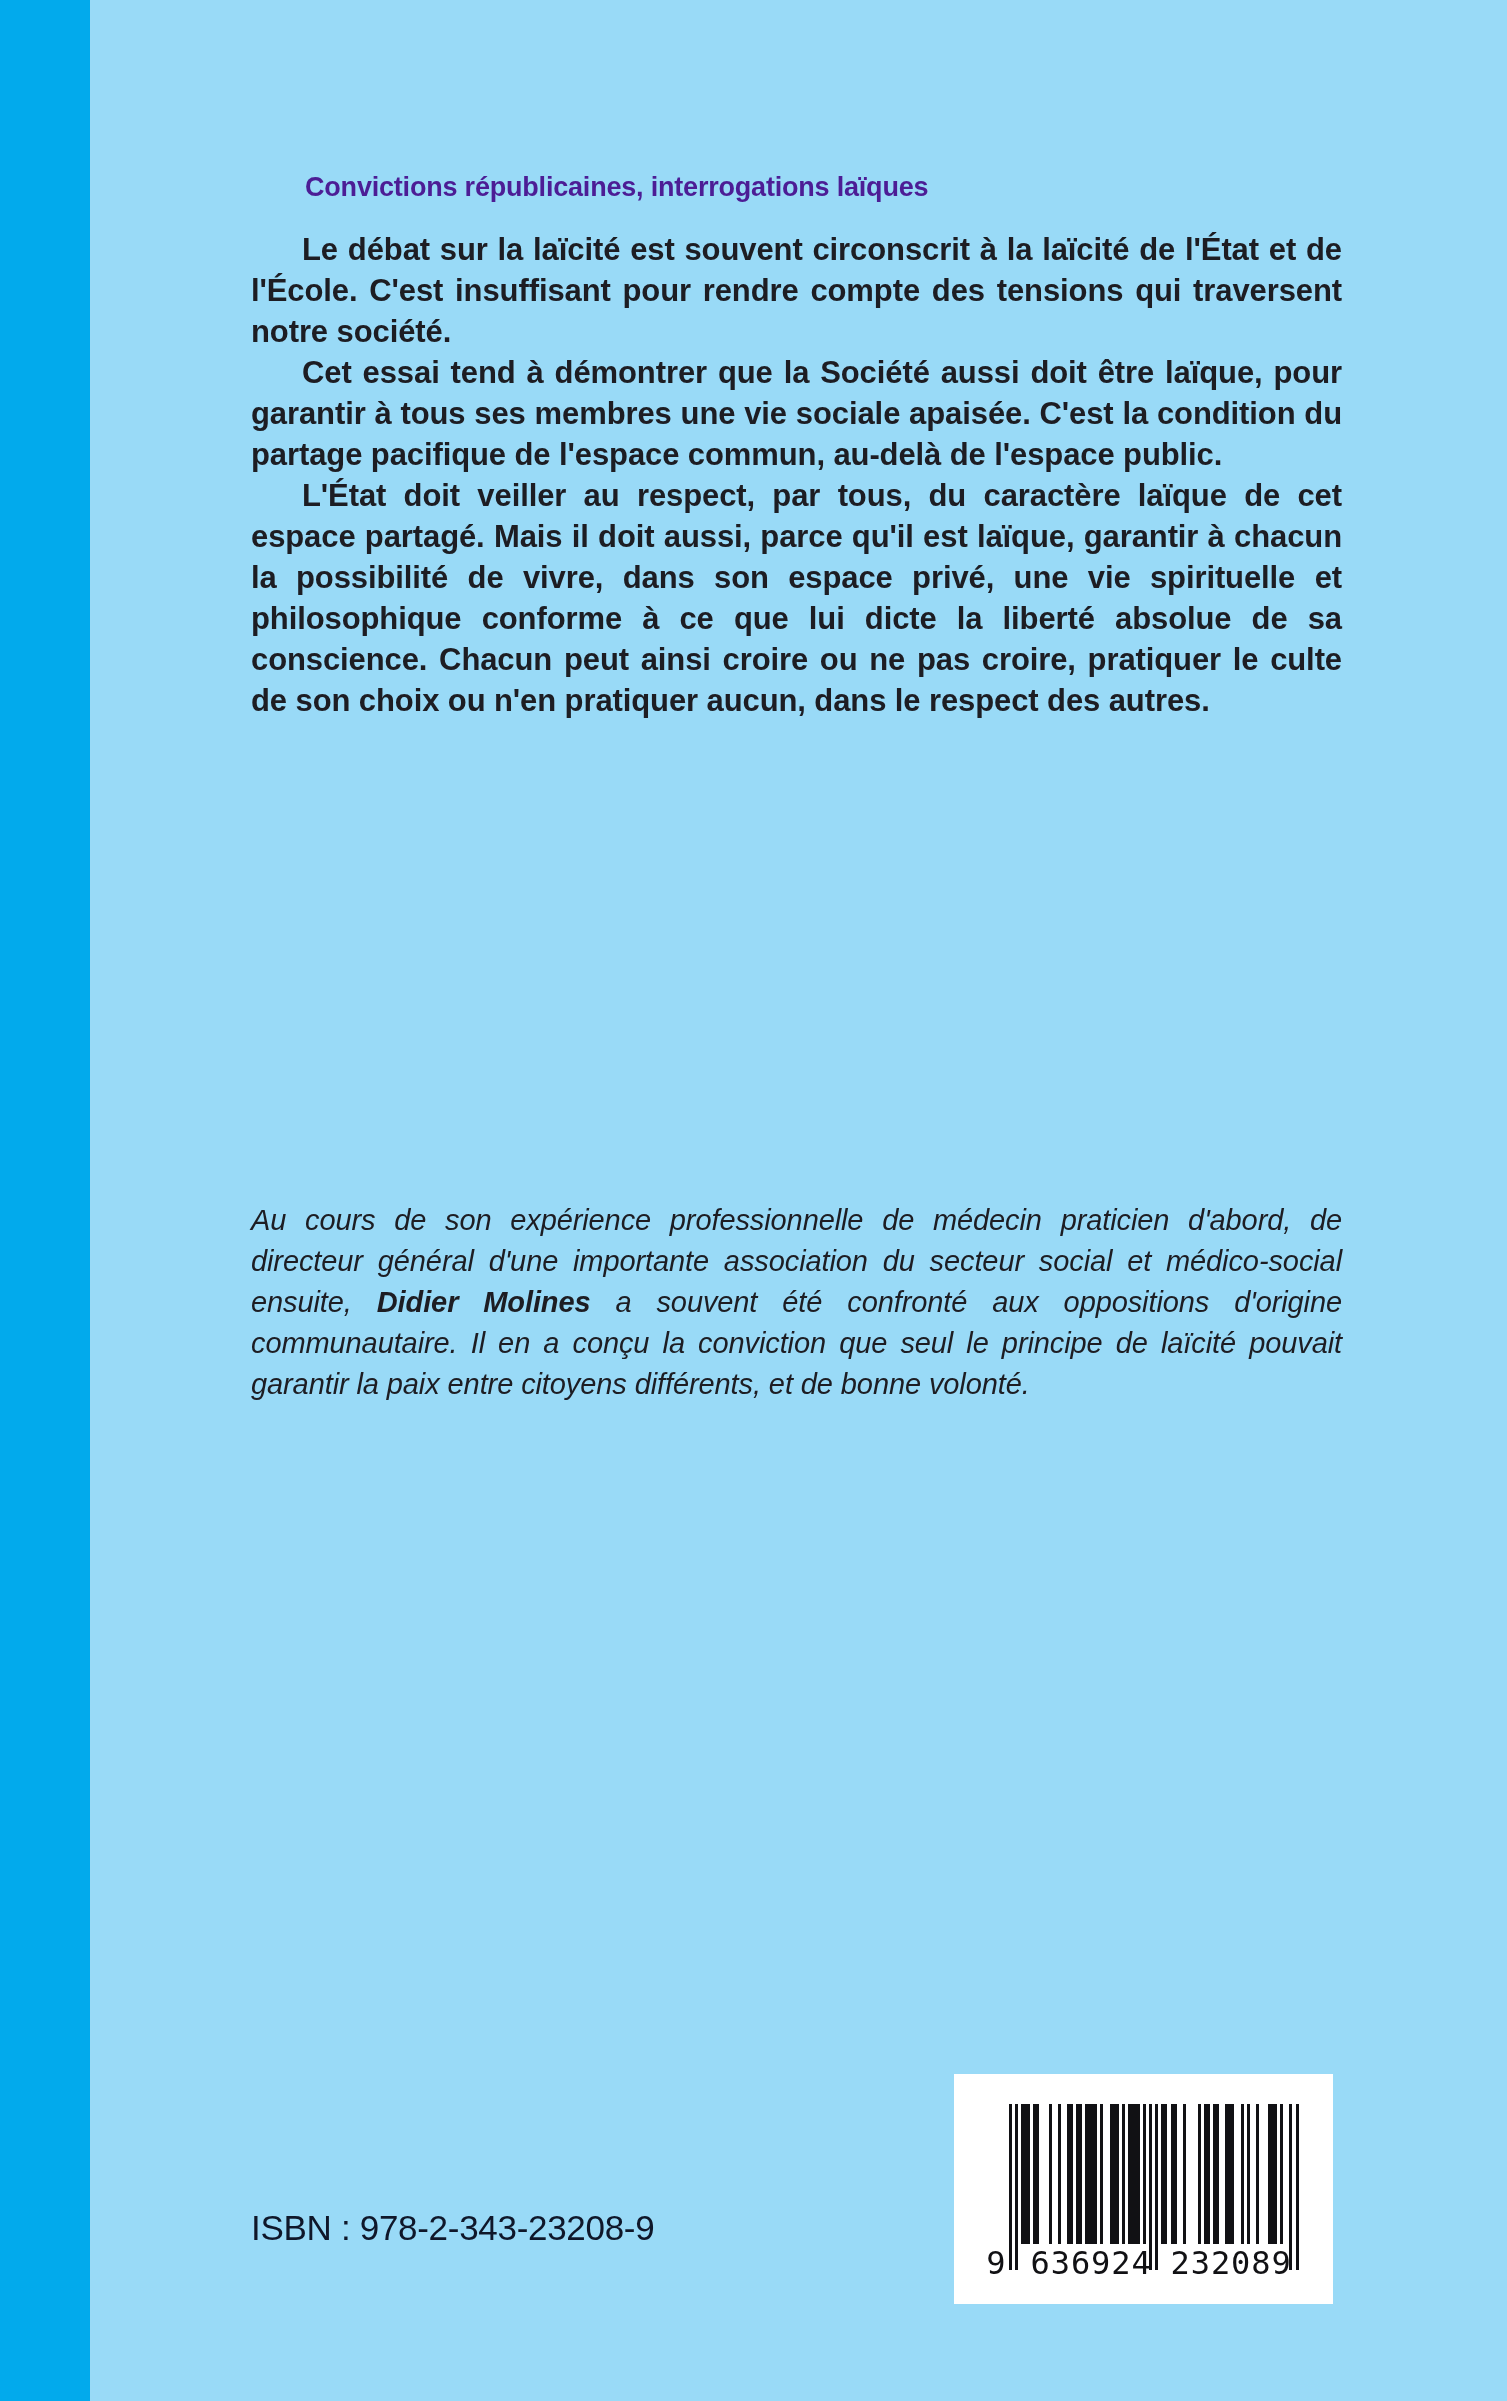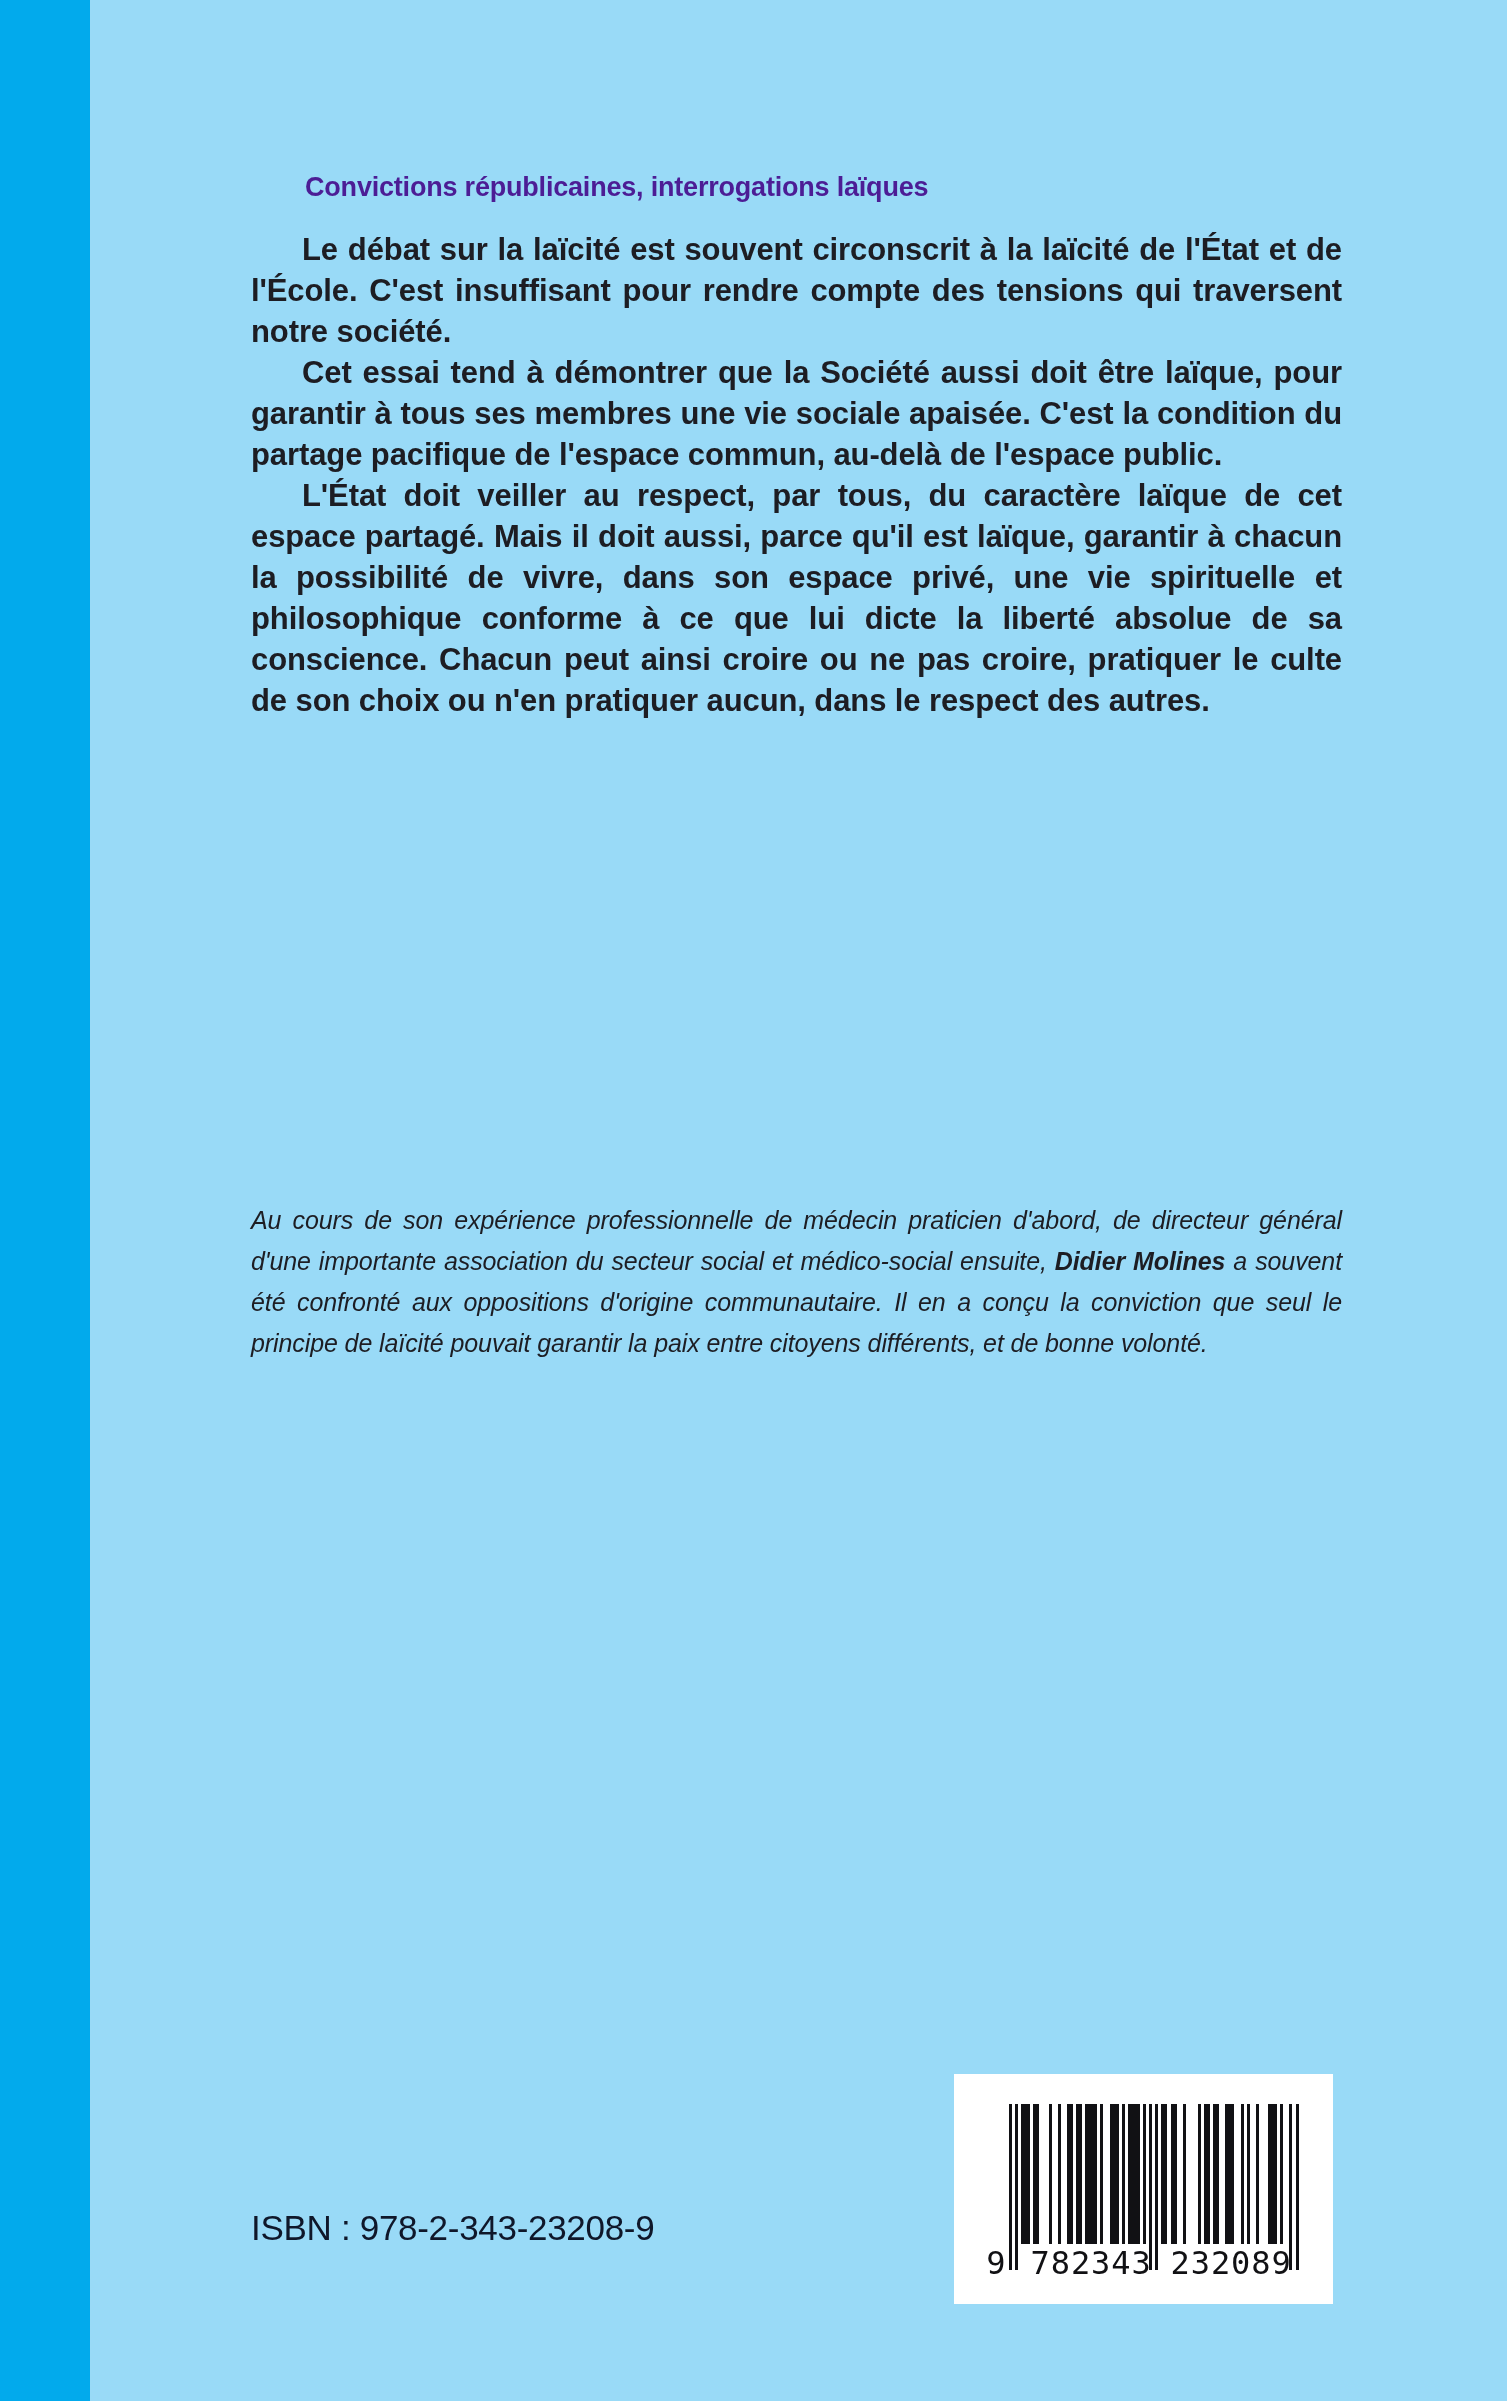--- a/index.html
+++ b/index.html
@@ -67,21 +67,21 @@
   #blurb-body p {
     margin: 0;
     text-indent: 51px;
   }
 
   #author-bio {
     position: absolute;
     left: 0;
     top: 1200px;
     width: 1091px;
-    font-size: 25px;
+    font-size: 29px;
     line-height: 41px;
     color: #1d1d23;
     text-align: justify;
     font-style: italic;
     font-weight: 300;
     letter-spacing: -0.1px;
   }
   #author-bio p {
     margin: 0;
     text-indent: 0;
@@ -212,19 +212,19 @@
         <div class="bar" style="left: 232px; width: 3px;"></div>
         <div class="bar" style="left: 238px; width: 3px;"></div>
         <div class="bar" style="left: 247px; width: 3px;"></div>
         <div class="bar" style="left: 259px; width: 9.1px;"></div>
         <div class="bar" style="left: 271px; width: 3px;"></div>
         <div class="bar guard" style="left: 280px; width: 3px;"></div>
         <div class="bar guard" style="left: 287px; width: 3px;"></div>
       </div>
     <div id="barcode-digits">
       <span class="lead">9</span>
-      <span class="left-group">782343</span>
+      <span class="left-group">636924</span>
       <span class="right-group">232089</span>
     </div>
   </div>
 
 </div>
 
 
 </body></html>

